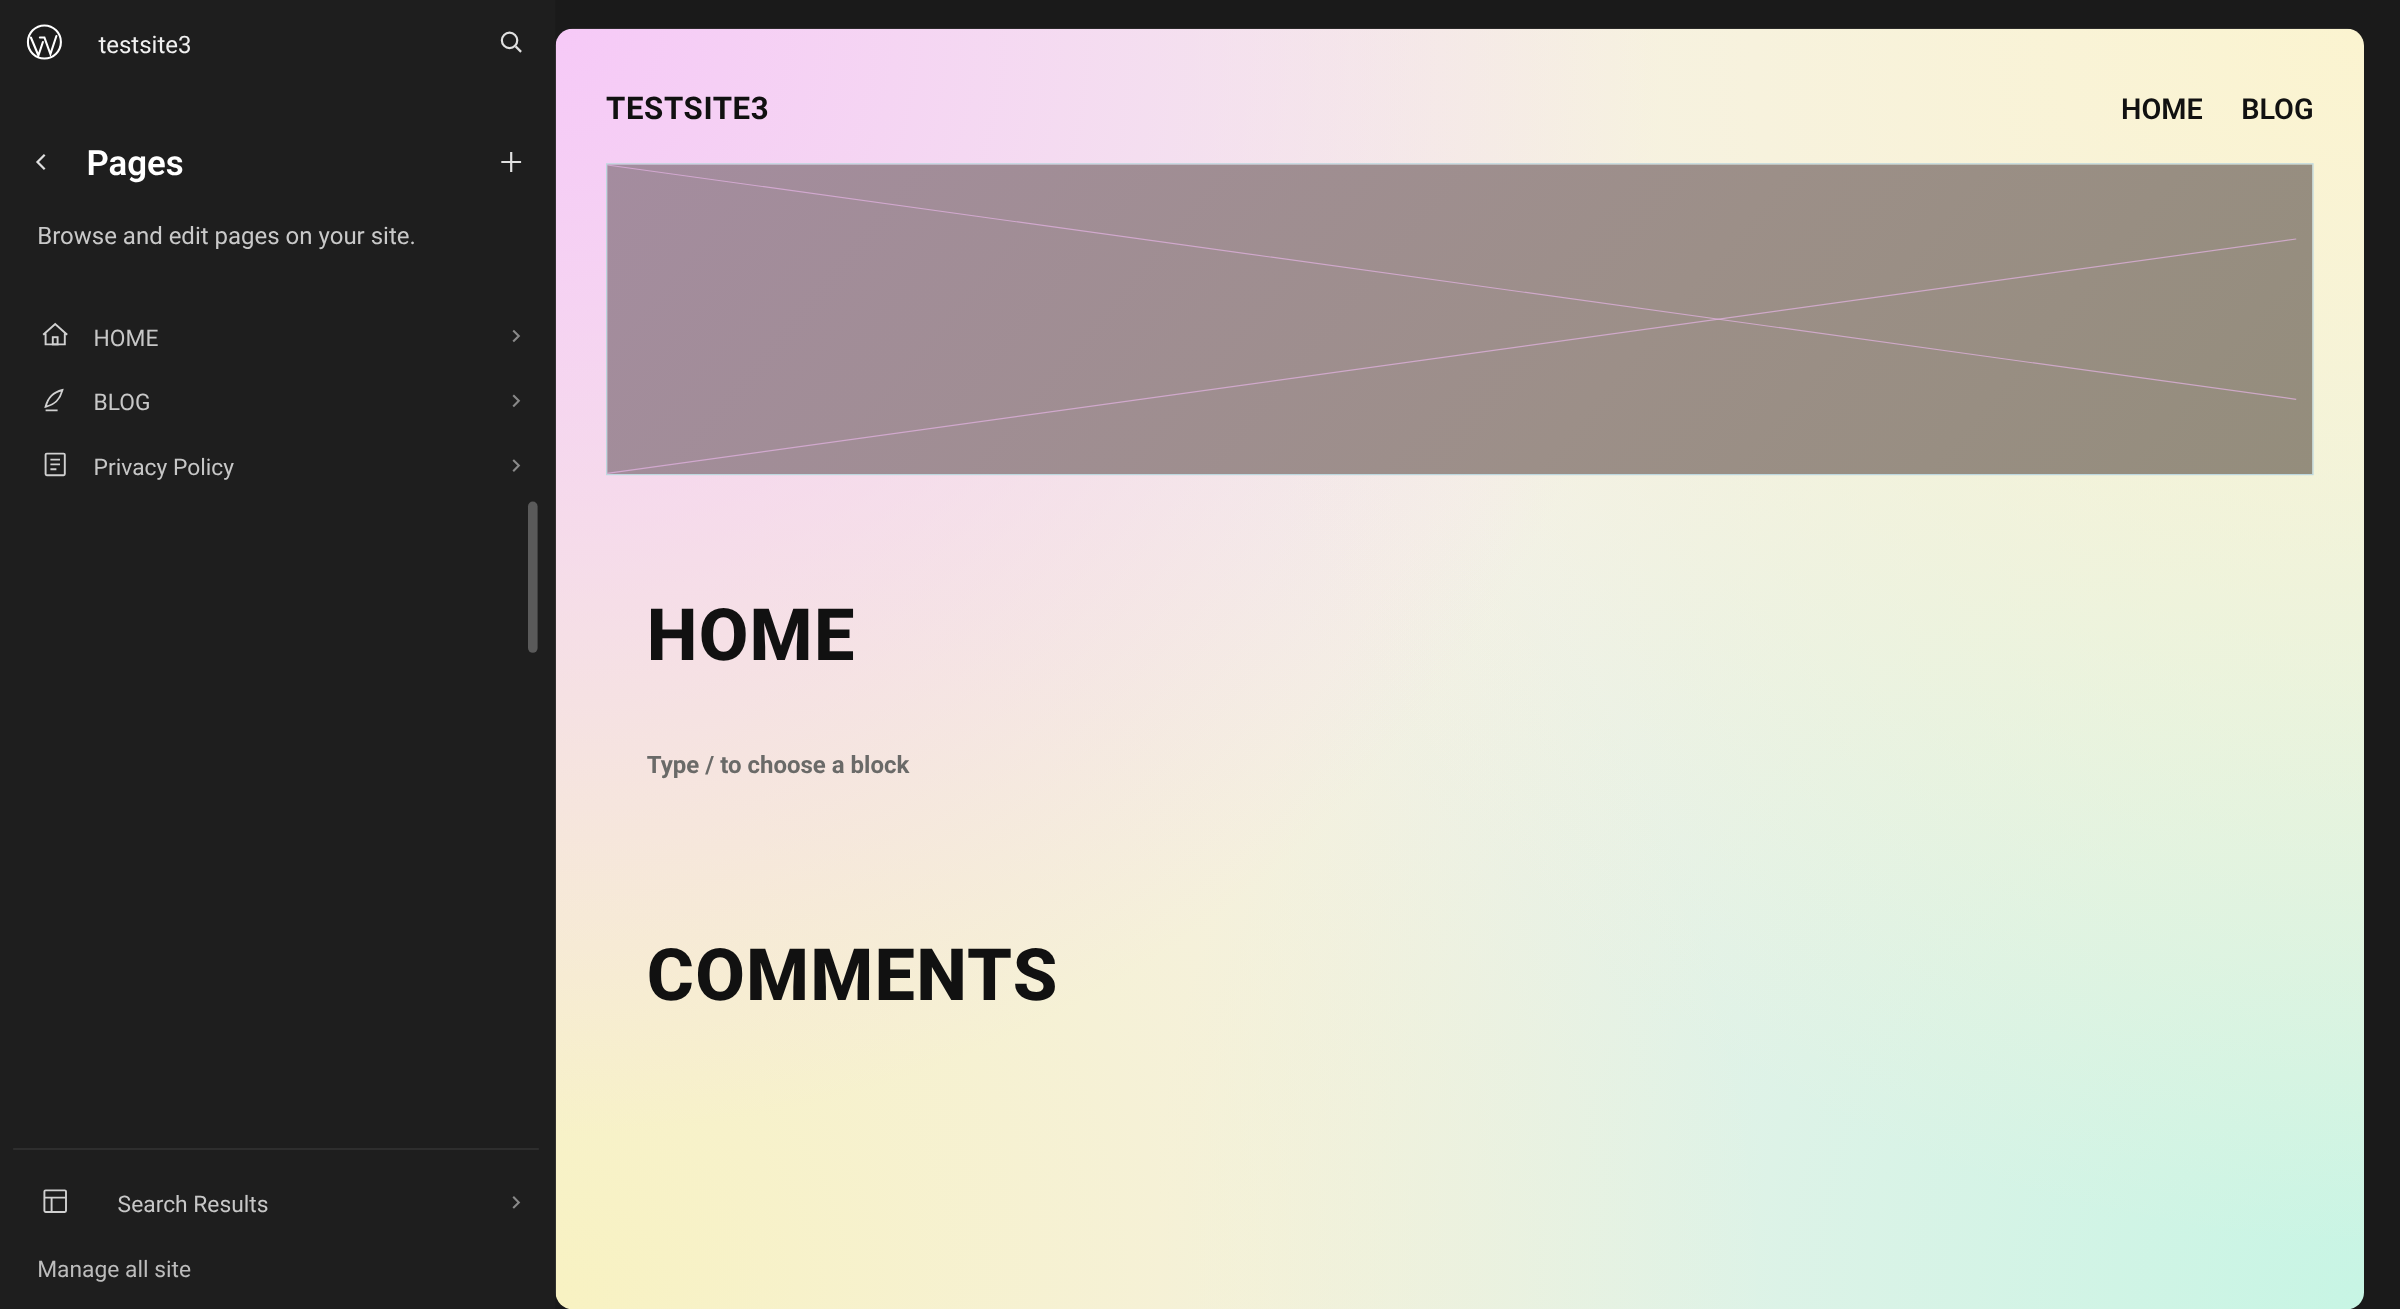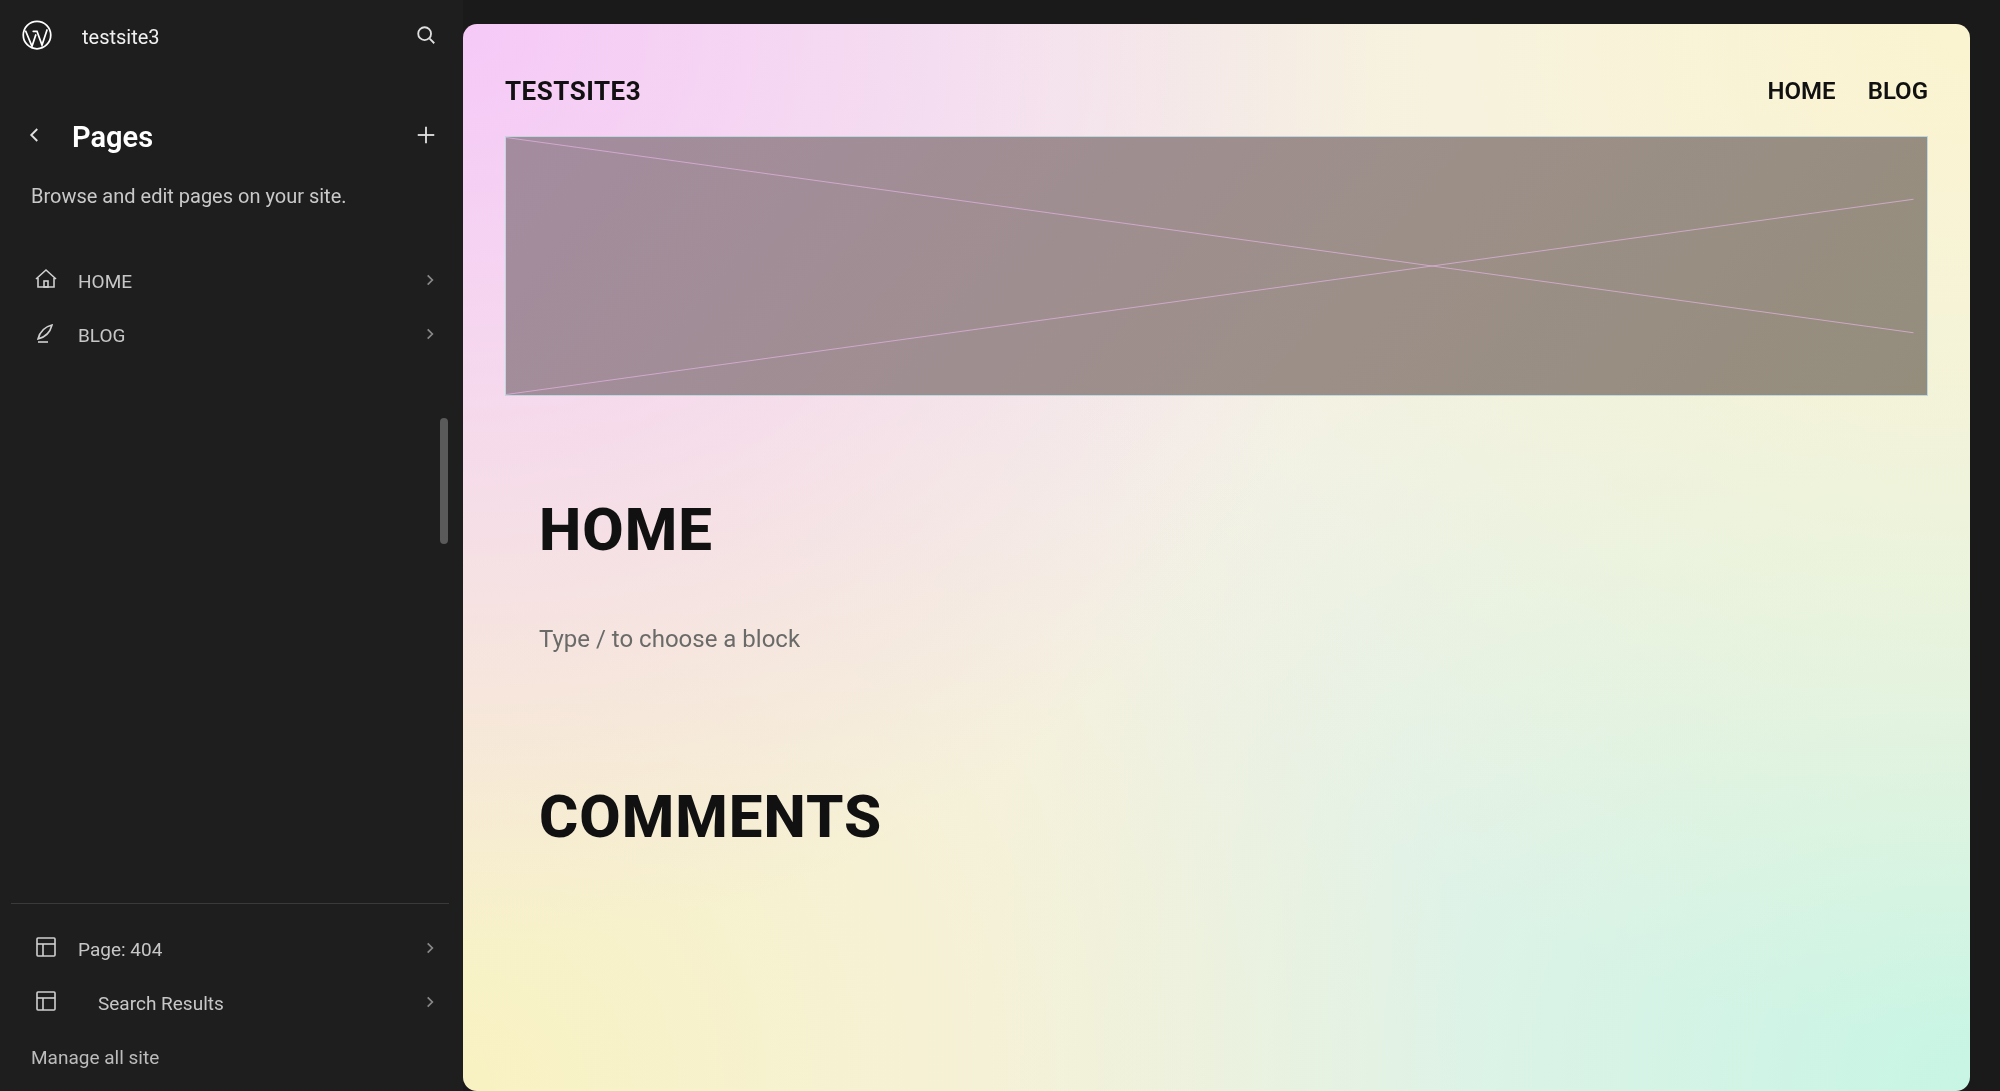--- a/index.html
+++ b/index.html
@@ -182,23 +182,24 @@
     .feature-img::before{ top:0; transform-origin:left; transform:rotate(7.9deg);}
     .feature-img::after{ bottom:0; transform-origin:left; transform:rotate(-7.9deg); top:auto;}
     .page-heading {
       font-size: 60px;
       font-weight: 800;
       letter-spacing:1px;
       color: #111;
       margin: 98px 0 0 76px;
     }
     .block-placeholder {
-      font-size: 24px;
+      font-size: 20px;
       color: #6a6a68;
       margin: 60px 0 0 76px;
+      font-weight: bold;
     }
     .comments-heading {
       font-size: 60px;
       font-weight: 800;
       letter-spacing:1px;
       color:#111;
       margin: 128px 0 12px 76px;
     }
   </style>
 </head>
@@ -268,44 +269,45 @@
           </svg>
         </span>
         <span class="nav-item-label">BLOG</span>
       </div>
       <span>
         <svg class="chevron-icon" viewBox="0 0 24 24" fill="none" stroke="currentColor" stroke-width="3">
             <polyline points="8 4 16 12 8 20"></polyline>
           </svg>
       </span>
     </div>
-  </nav>
-
-  <div class="scroll-thumb"></div>
-  <div class="spacer"></div>
-  <hr class="divider">
-
-  <nav class="nav-list" style="padding-top:8px">
     <div class="nav-item">
       <div class="nav-item-left">
         <span>
           <svg class="nav-icon" viewBox="0 0 24 24" fill="none" stroke="currentColor" stroke-width="1.6">
-            <rect x="3" y="3" width="18" height="18" rx="1"></rect>
-              <line x1="3" y1="9" x2="21" y2="9"></line>
-              <line x1="9" y1="9" x2="9" y2="21"></line>
+            <rect x="4" y="3" width="16" height="18" rx="1"></rect>
+              <line x1="8" y1="8" x2="16" y2="8"></line>
+              <line x1="8" y1="12" x2="16" y2="12"></line>
+              <line x1="8" y1="16" x2="13" y2="16"></line>
           </svg>
         </span>
-        <span class="nav-item-label">Page: 404</span>
+        <span class="nav-item-label">Privacy Policy</span>
       </div>
       <span>
         <svg class="chevron-icon" viewBox="0 0 24 24" fill="none" stroke="currentColor" stroke-width="3">
             <polyline points="8 4 16 12 8 20"></polyline>
           </svg>
       </span>
     </div>
+  </nav>
+
+  <div class="scroll-thumb"></div>
+  <div class="spacer"></div>
+  <hr class="divider">
+
+  <nav class="nav-list" style="padding-top:8px">
     <div class="nav-item">
       <div class="nav-item-left">
         <span>
           <svg class="nav-icon" viewBox="0 0 24 24" fill="none" stroke="currentColor" stroke-width="1.6">
             <rect x="3" y="3" width="18" height="18" rx="1"></rect>
               <line x1="3" y1="9" x2="21" y2="9"></line>
               <line x1="9" y1="9" x2="9" y2="21"></line>
           </svg>
         </span>
         <span class="nav-item-label"></span>

